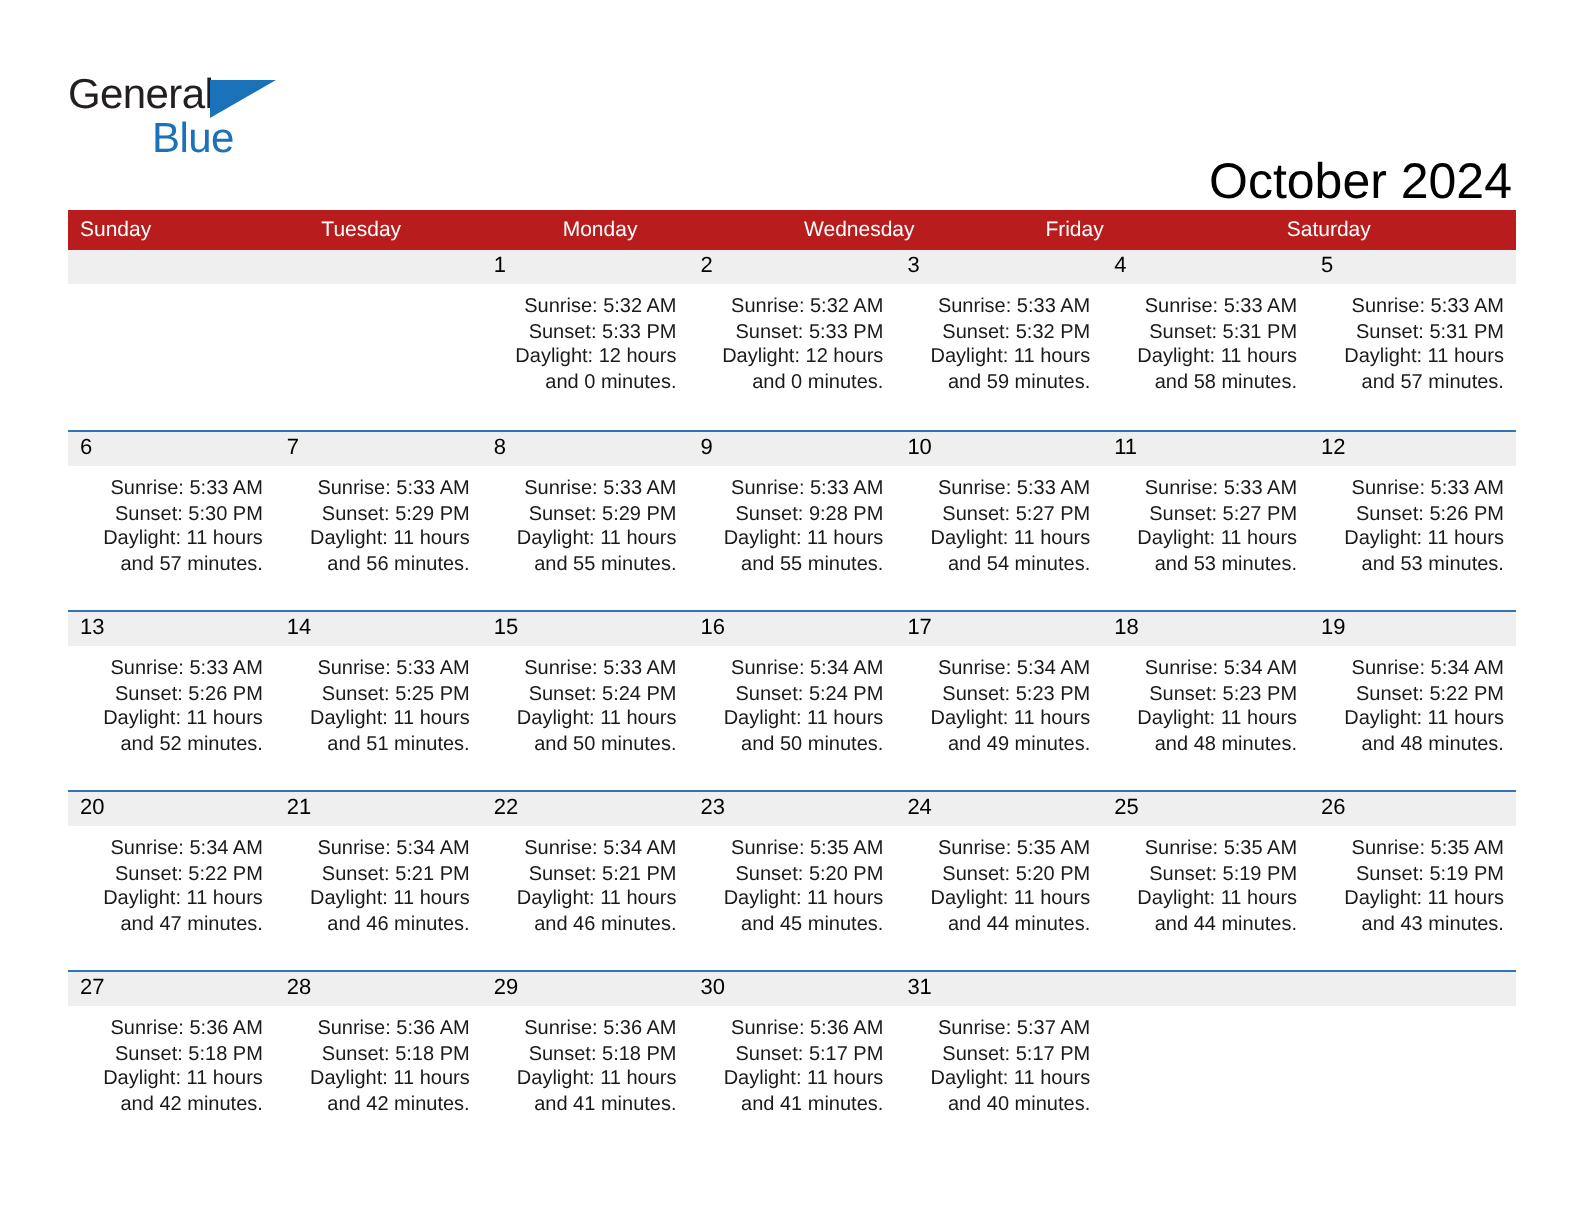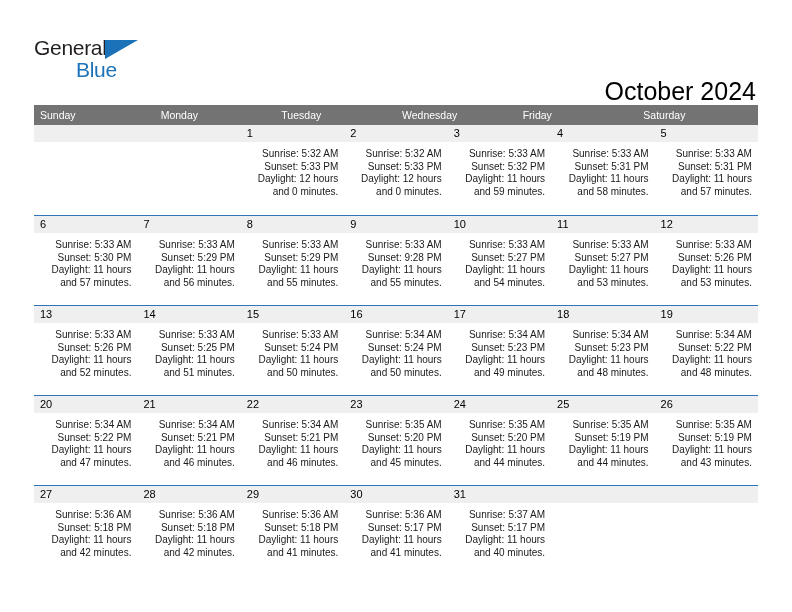--- a/index.html
+++ b/index.html
@@ -87,21 +87,21 @@
 
   
   .calendar {
     position: absolute;
     left: 34px;
     top: 105px;
     width: 724px;
   }
   .weekday-row {
     display: flex;
-    background: #737373;
+    background: #b91c1c;
     height: 20px;
   }
   .weekday {
     flex: 1 1 0;
     color: #ffffff;
     font-size: 10.5px;
     line-height: 20px;
     padding-left: 6px;
     box-sizing: border-box;
     white-space: nowrap;
@@ -161,22 +161,22 @@
     <div class="title-block">
       <div class="cal-title">October 2024</div>
       <div class="cal-subtitle">Matagalpa, Matagalpa Department, Nicaragua</div>
     </div>
 
   </div>
 
   <div class="calendar">
     <div class="weekday-row" id="weekday-row">
         <div class="weekday">Sunday</div>
+        <div class="weekday">Tuesday</div>
         <div class="weekday">Monday</div>
-        <div class="weekday">Tuesday</div>
         <div class="weekday">Wednesday</div>
         <div class="weekday">Friday</div>
         <div class="weekday">Saturday</div>
       </div>
     <div id="weeks-container">
         <div class="week first">
           <div class="day empty">
             <div class="day-number-band"></div>
             <div class="day-details"></div>
           </div>

